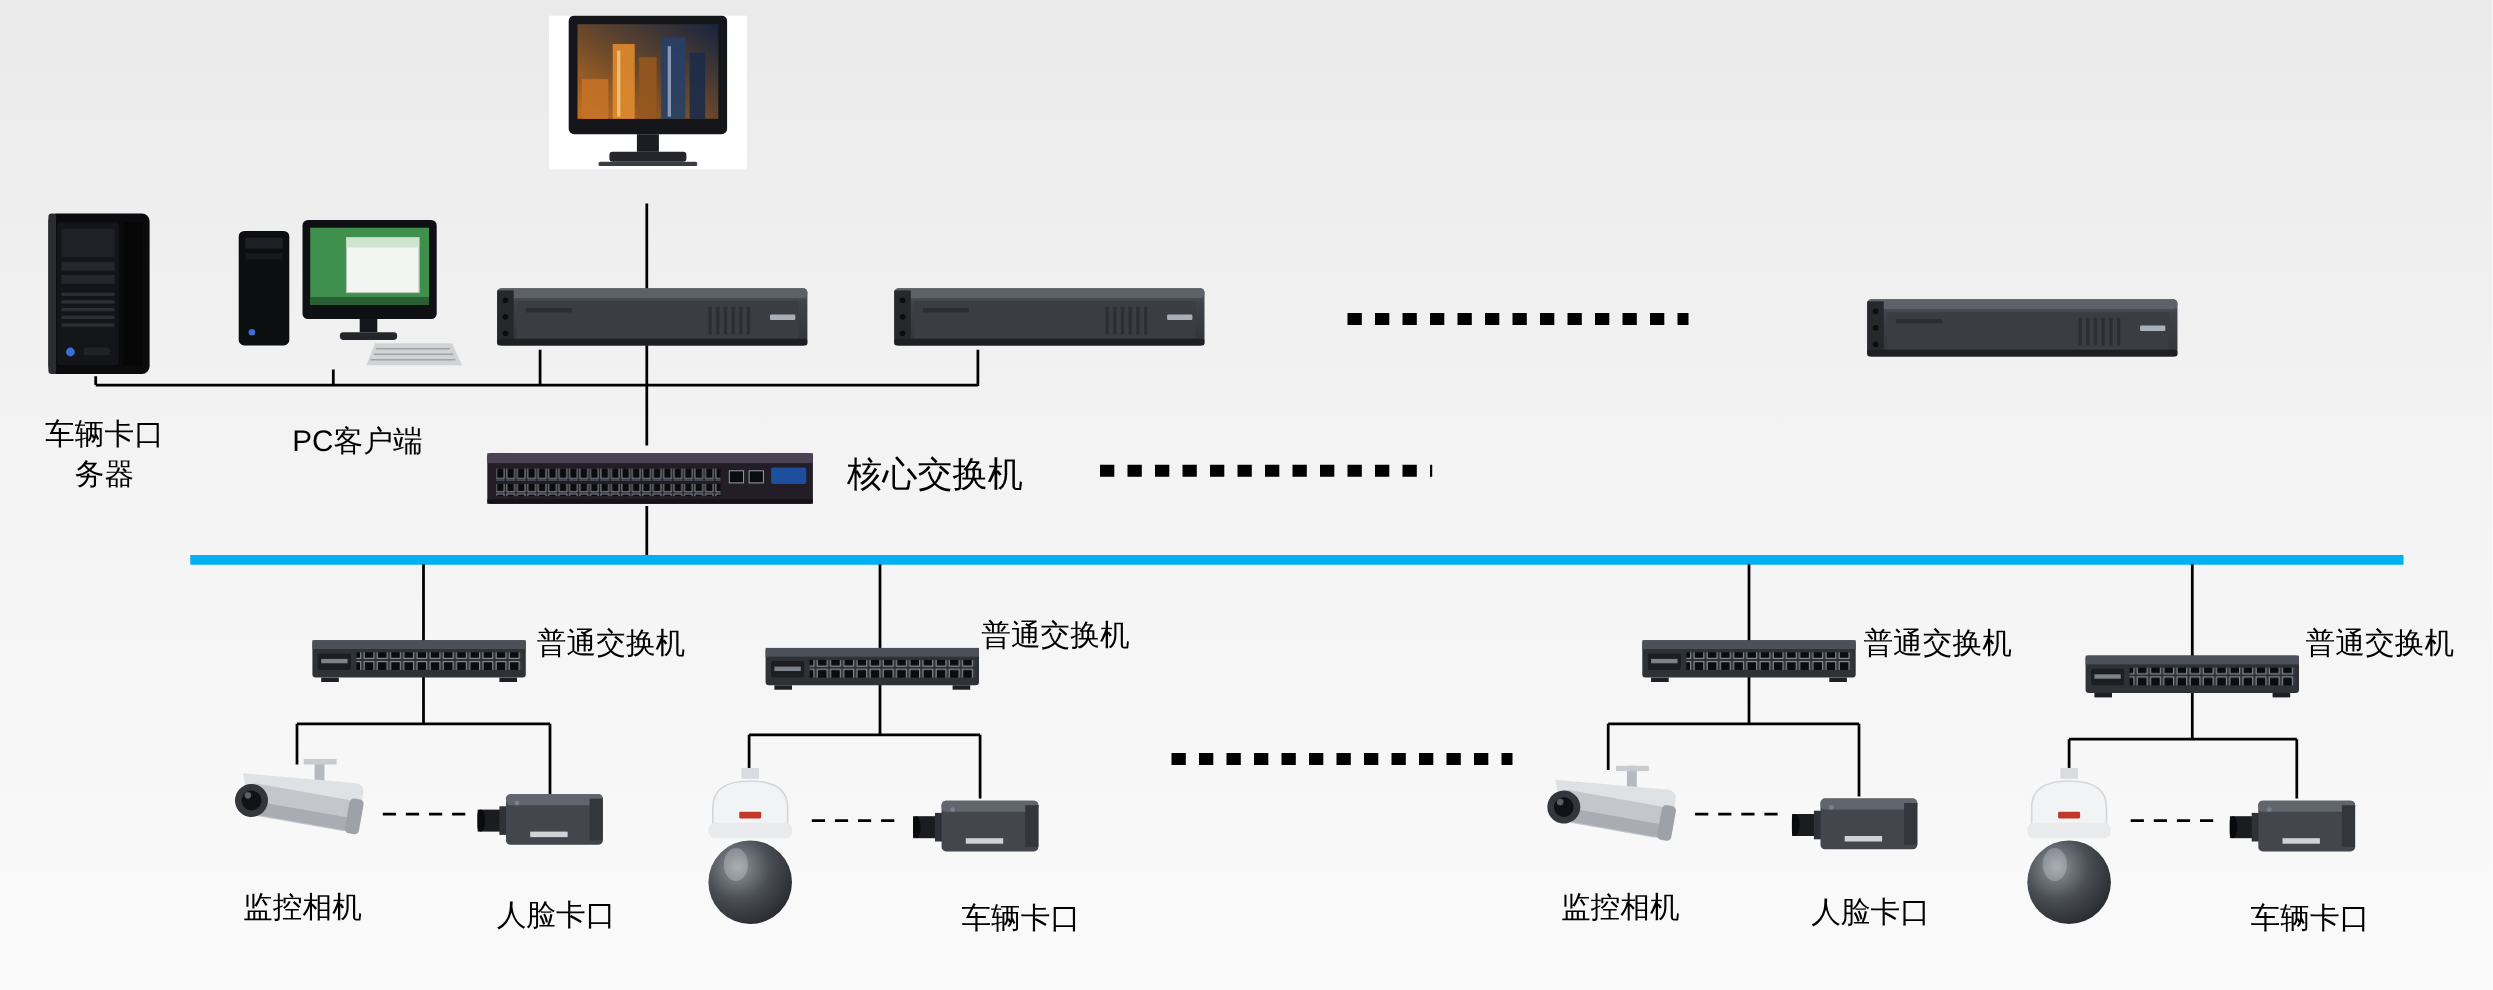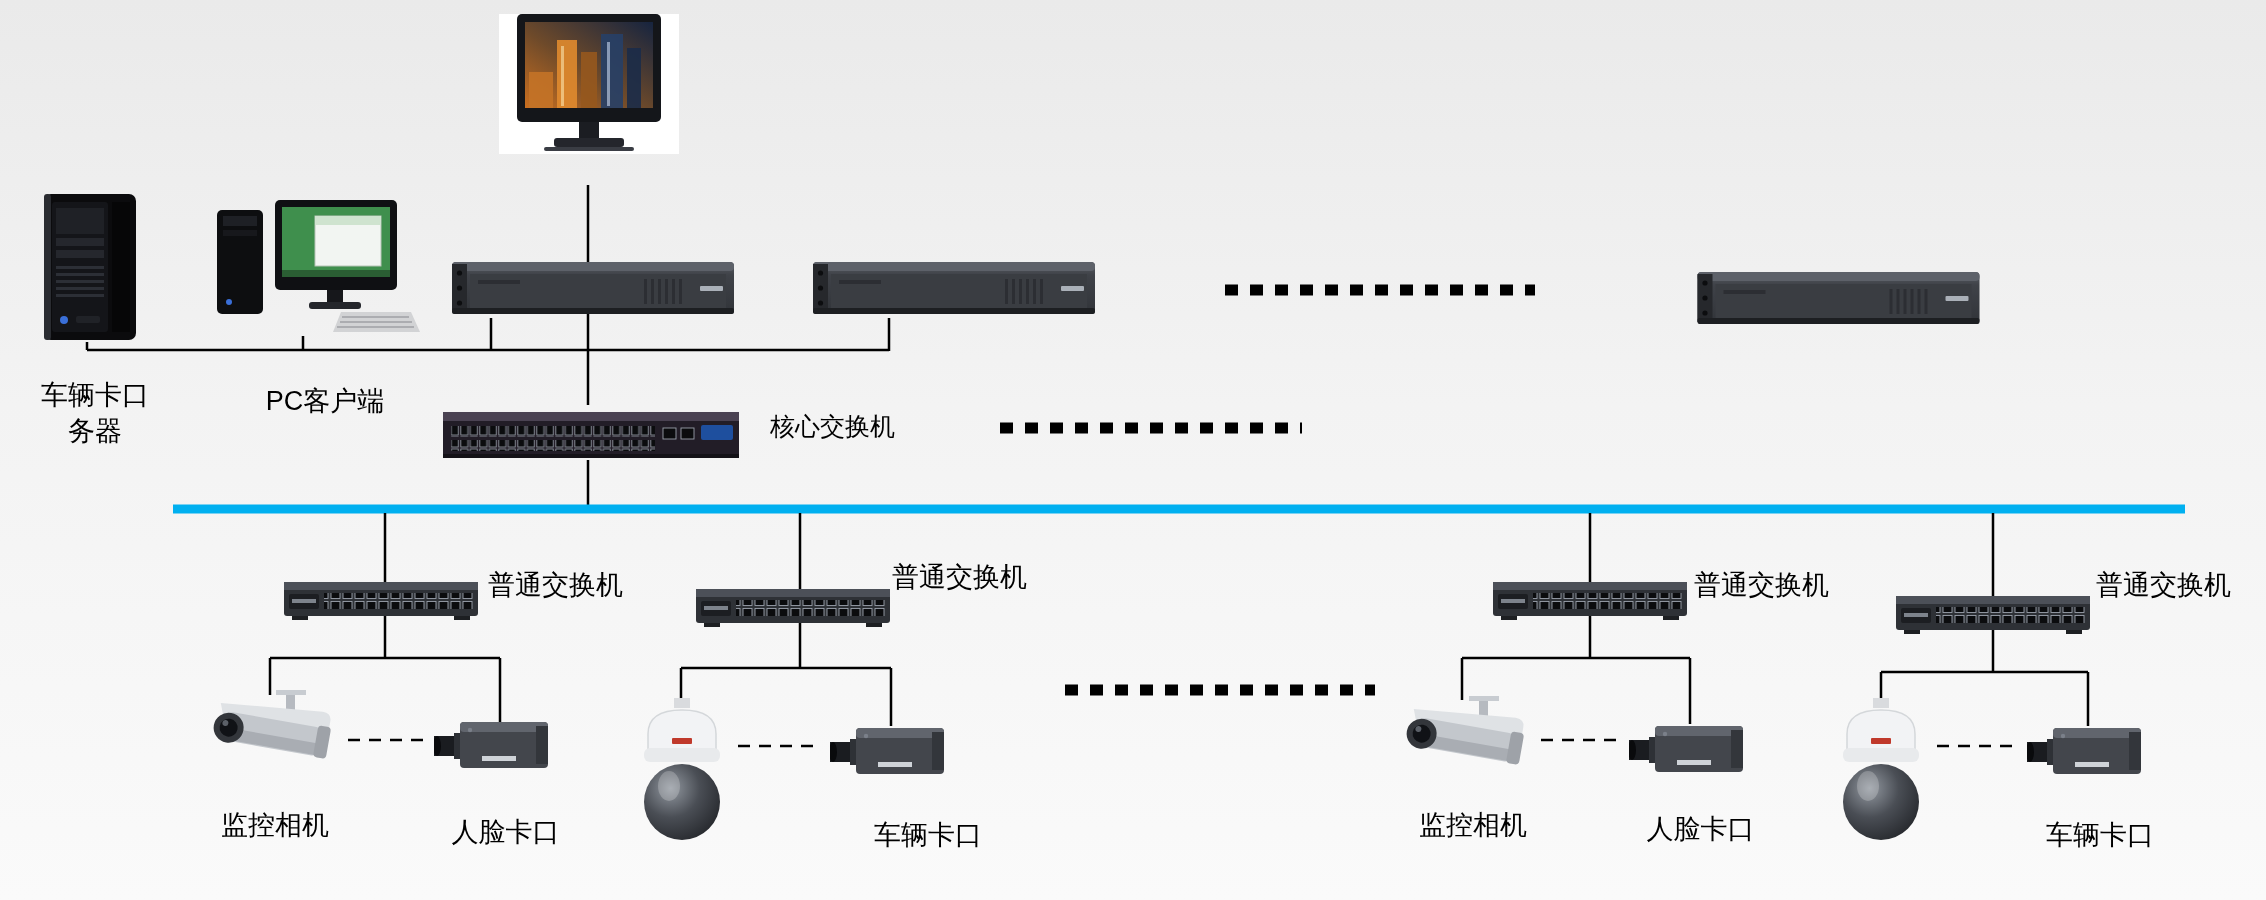--- a/index.html
+++ b/index.html
@@ -266,21 +266,21 @@
   <svg class="dev" style="left:2027px;top:712px;width:122px;height:76px">
       <use href="#sym-box"></use>
     </svg>
 
 
   <div class="lbl" style="left:0px;top:378px;width:190px">
     <div>车辆卡口</div>
     <div>务器</div>
   </div>
   <div class="lbl" style="left:240px;top:384px;width:170px">PC客户端</div>
-  <div class="lbl left" style="left:770px;top:410px;width:240px;font-size:25px">核心交换机</div>
+  <div class="lbl left" style="left:770px;top:410px;width:240px;font-size:32px">核心交换机</div>
 
   <div class="lbl left" style="left:488px;top:568px;width:180px">普通交换机</div>
   <div class="lbl left" style="left:892px;top:560px;width:180px">普通交换机</div>
   <div class="lbl left" style="left:1694px;top:568px;width:180px">普通交换机</div>
   <div class="lbl left" style="left:2096px;top:568px;width:180px">普通交换机</div>
 
   <div class="lbl" style="left:190px;top:808px;width:170px">监控相机</div>
   <div class="lbl" style="left:428px;top:815px;width:155px">人脸卡口</div>
   <div class="lbl" style="left:848px;top:818px;width:160px">车辆卡口</div>
   <div class="lbl" style="left:1388px;top:808px;width:170px">监控相机</div>

